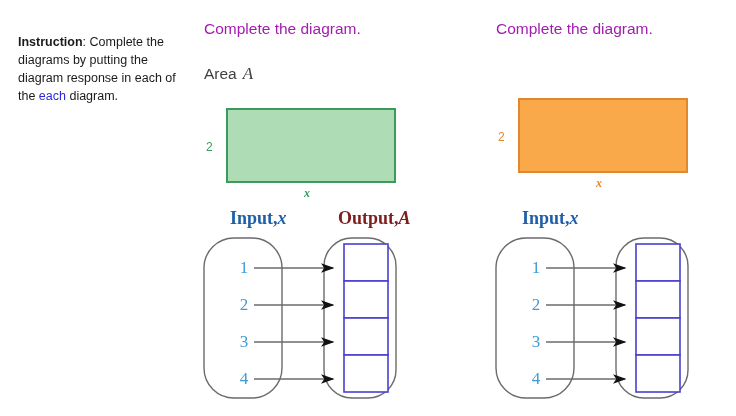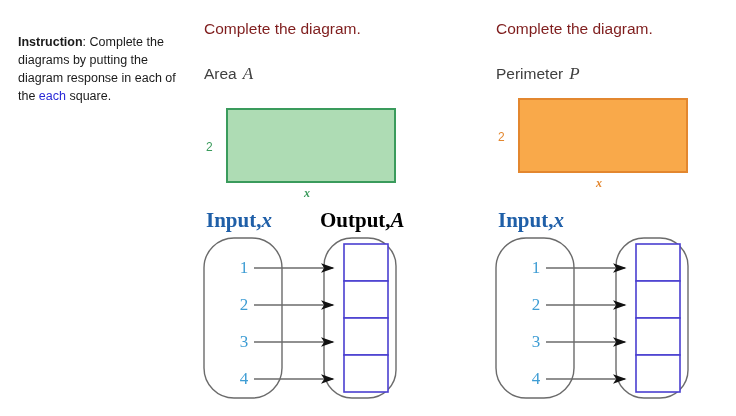--- a/index.html
+++ b/index.html
@@ -41,21 +41,21 @@
     height: 416px;
   }
   #panel-area { left: 196px; }
   #panel-perimeter { left: 488px; }
 
   .panel-heading {
     position: absolute;
     left: 8px;
     top: 20px;
     font-size: 15.5px;
-    color: #7f1d1d;
+    color: #a21caf;
     white-space: nowrap;
   }
   .panel-subheading {
     position: absolute;
     left: 8px;
     top: 64px;
     font-size: 15.5px;
     color: #404040;
     white-space: nowrap;
   }
@@ -113,49 +113,50 @@
     left: 0;
     top: 208px;
     width: 240px;
     height: 200px;
   }
   .map-col-title {
     position: absolute;
     top: 0;
     font-family: "Liberation Serif", serif;
     font-weight: bold;
-    font-size: 21px;
+    font-size: 18px;
     white-space: nowrap;
+    margin-left: 24px;
   }
   .map-col-title .var {
     font-style: italic;
   }
   .map-title-input  { left: 10px;  color: #1f5fa8; }
-  .map-title-output { left: 124px; color: #000000; }
+  .map-title-output { left: 118px; color: #7f1d1d; }
 
   .map-svg {
     position: absolute;
     left: 0;
     top: 22px;
   }
 
   .map-num {
     position: absolute;
     font-family: "Liberation Serif", serif;
     font-size: 17px;
     color: #3e9dd4;
     text-align: center;
     width: 16px;
   }
 </style>
 </head>
 <body>
 
 <div id="instruction">
-  <span class="lead">Instruction</span><span>: Complete the diagrams by putting the diagram response in each of the </span><span class="blueword">each</span><span> square.</span>
+  <span class="lead">Instruction</span><span>: Complete the diagrams by putting the diagram response in each of the </span><span class="blueword">each</span><span> diagram.</span>
 </div>
 
 <div class="panel" id="panel-area">
 
   <div class="panel-heading">Complete the diagram.</div>
 
   <div class="panel-subheading">
     <span>Area</span><span class="sym">A</span>
   </div>
 
@@ -199,23 +200,20 @@
     <div class="map-num" style="left:40px; top:87px;">2</div>
     <div class="map-num" style="left:40px; top:124px;">3</div>
     <div class="map-num" style="left:40px; top:161px;">4</div>
   </div>
 </div>
 
 <div class="panel" id="panel-perimeter">
 
   <div class="panel-heading">Complete the diagram.</div>
 
-  <div class="panel-subheading">
-    <span>Perimeter</span><span class="sym">P</span>
-  </div>
 
   <div class="fig" id="fig-perim">
     <div class="fig-box"></div>
     <div class="fig-label-h">2</div>
     <div class="fig-label-w">x</div>
   </div>
 
   <div class="mapping">
     <div class="map-col-title map-title-input">
       <span>Input,</span><span class="var">x</span>

